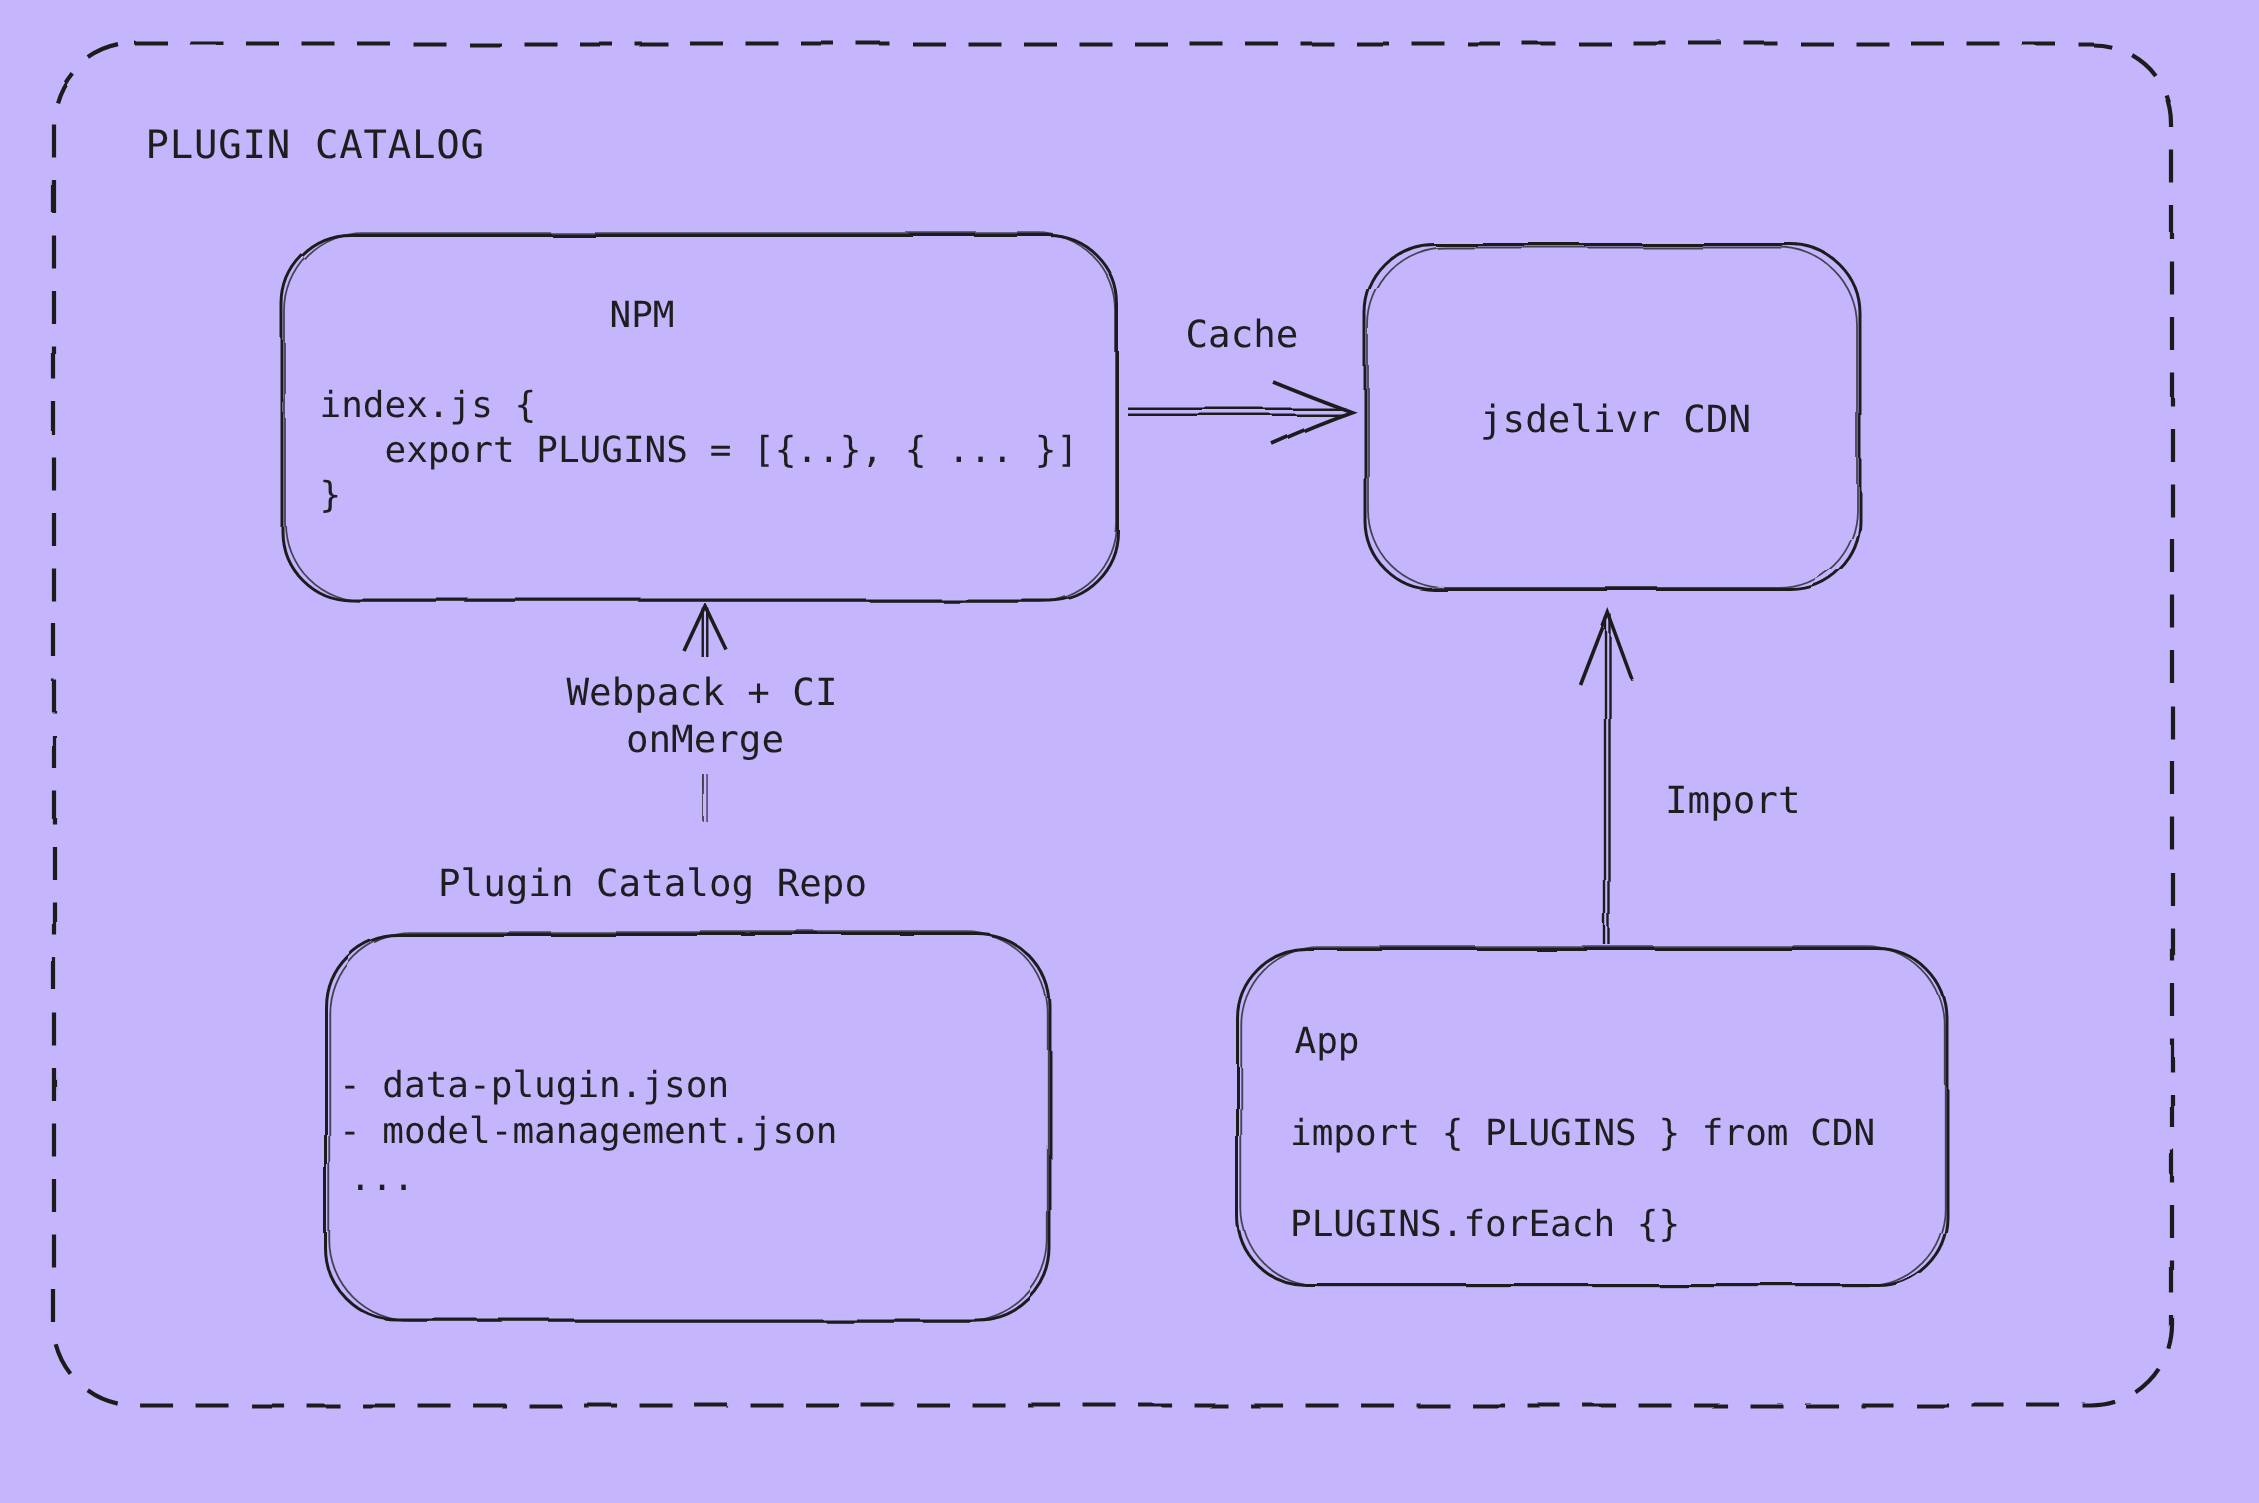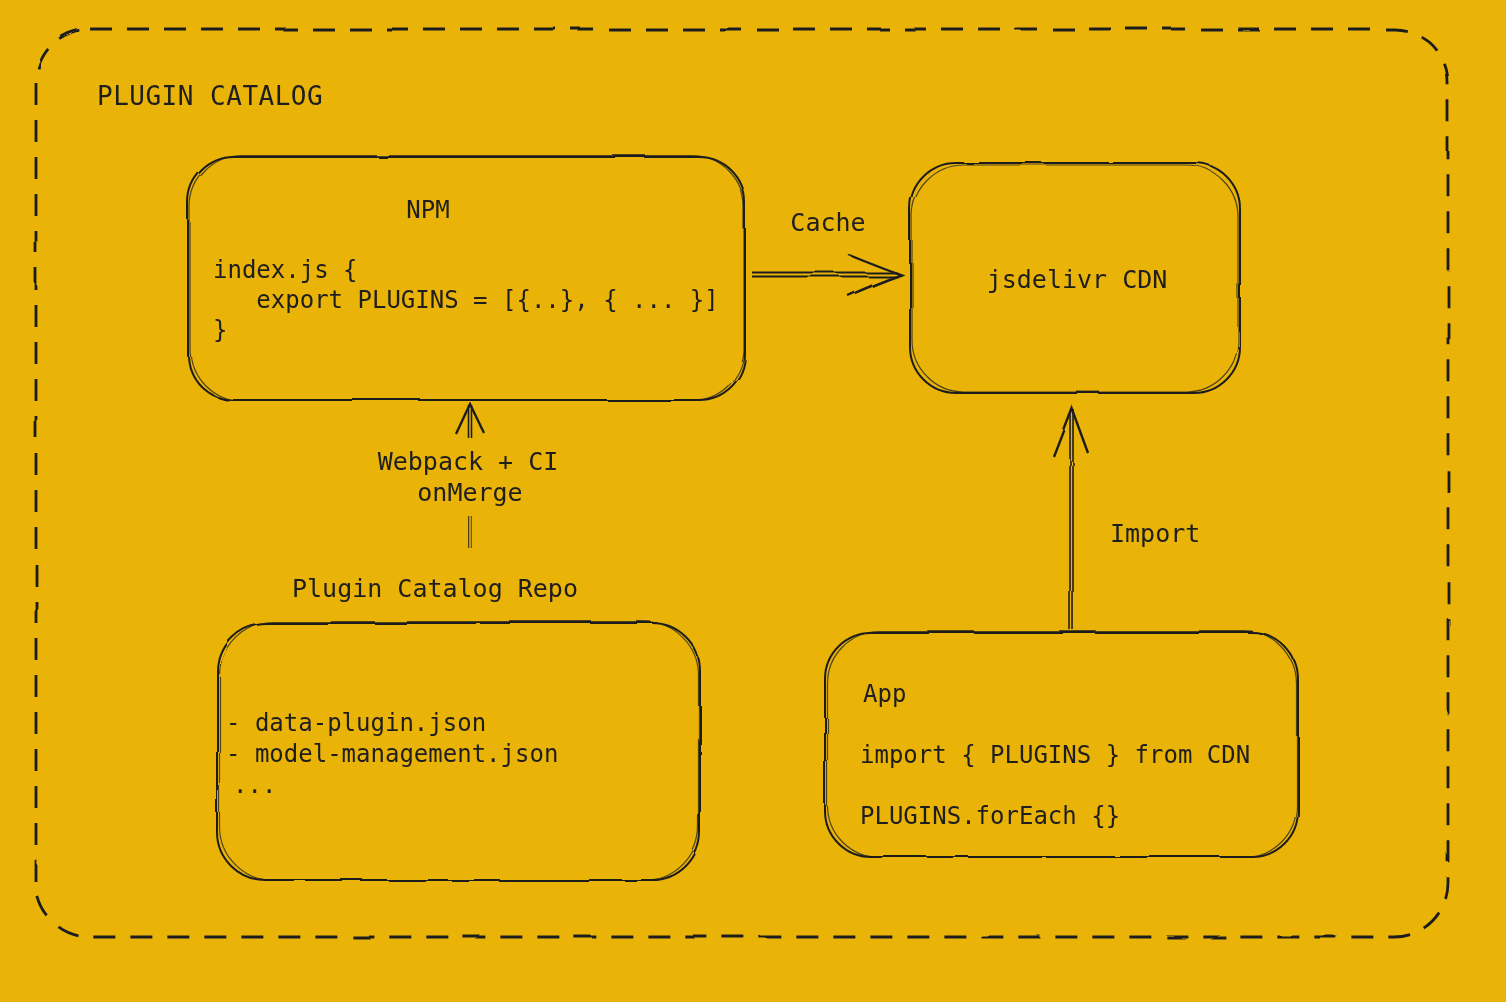--- a/index.html
+++ b/index.html
@@ -1,20 +1,20 @@
 <!DOCTYPE html>
 <html><head>
 <meta charset="utf-8">
 <style>
   html, body { margin: 0; padding: 0; background: #ffffff; }
   .canvas {
     position: relative;
     width: 1506px;
     height: 1002px;
-    background: #eab308;
+    background: #c4b5fd;
     overflow: hidden;
     font-family: "DejaVu Sans Mono", monospace;
   }
   svg { display: block; }
   svg text {
     white-space: pre;
     fill: #1e1e1e;
     font-family: "DejaVu Sans Mono", monospace;
   }
   .shape { fill: none; stroke: #1e1e1e; }

